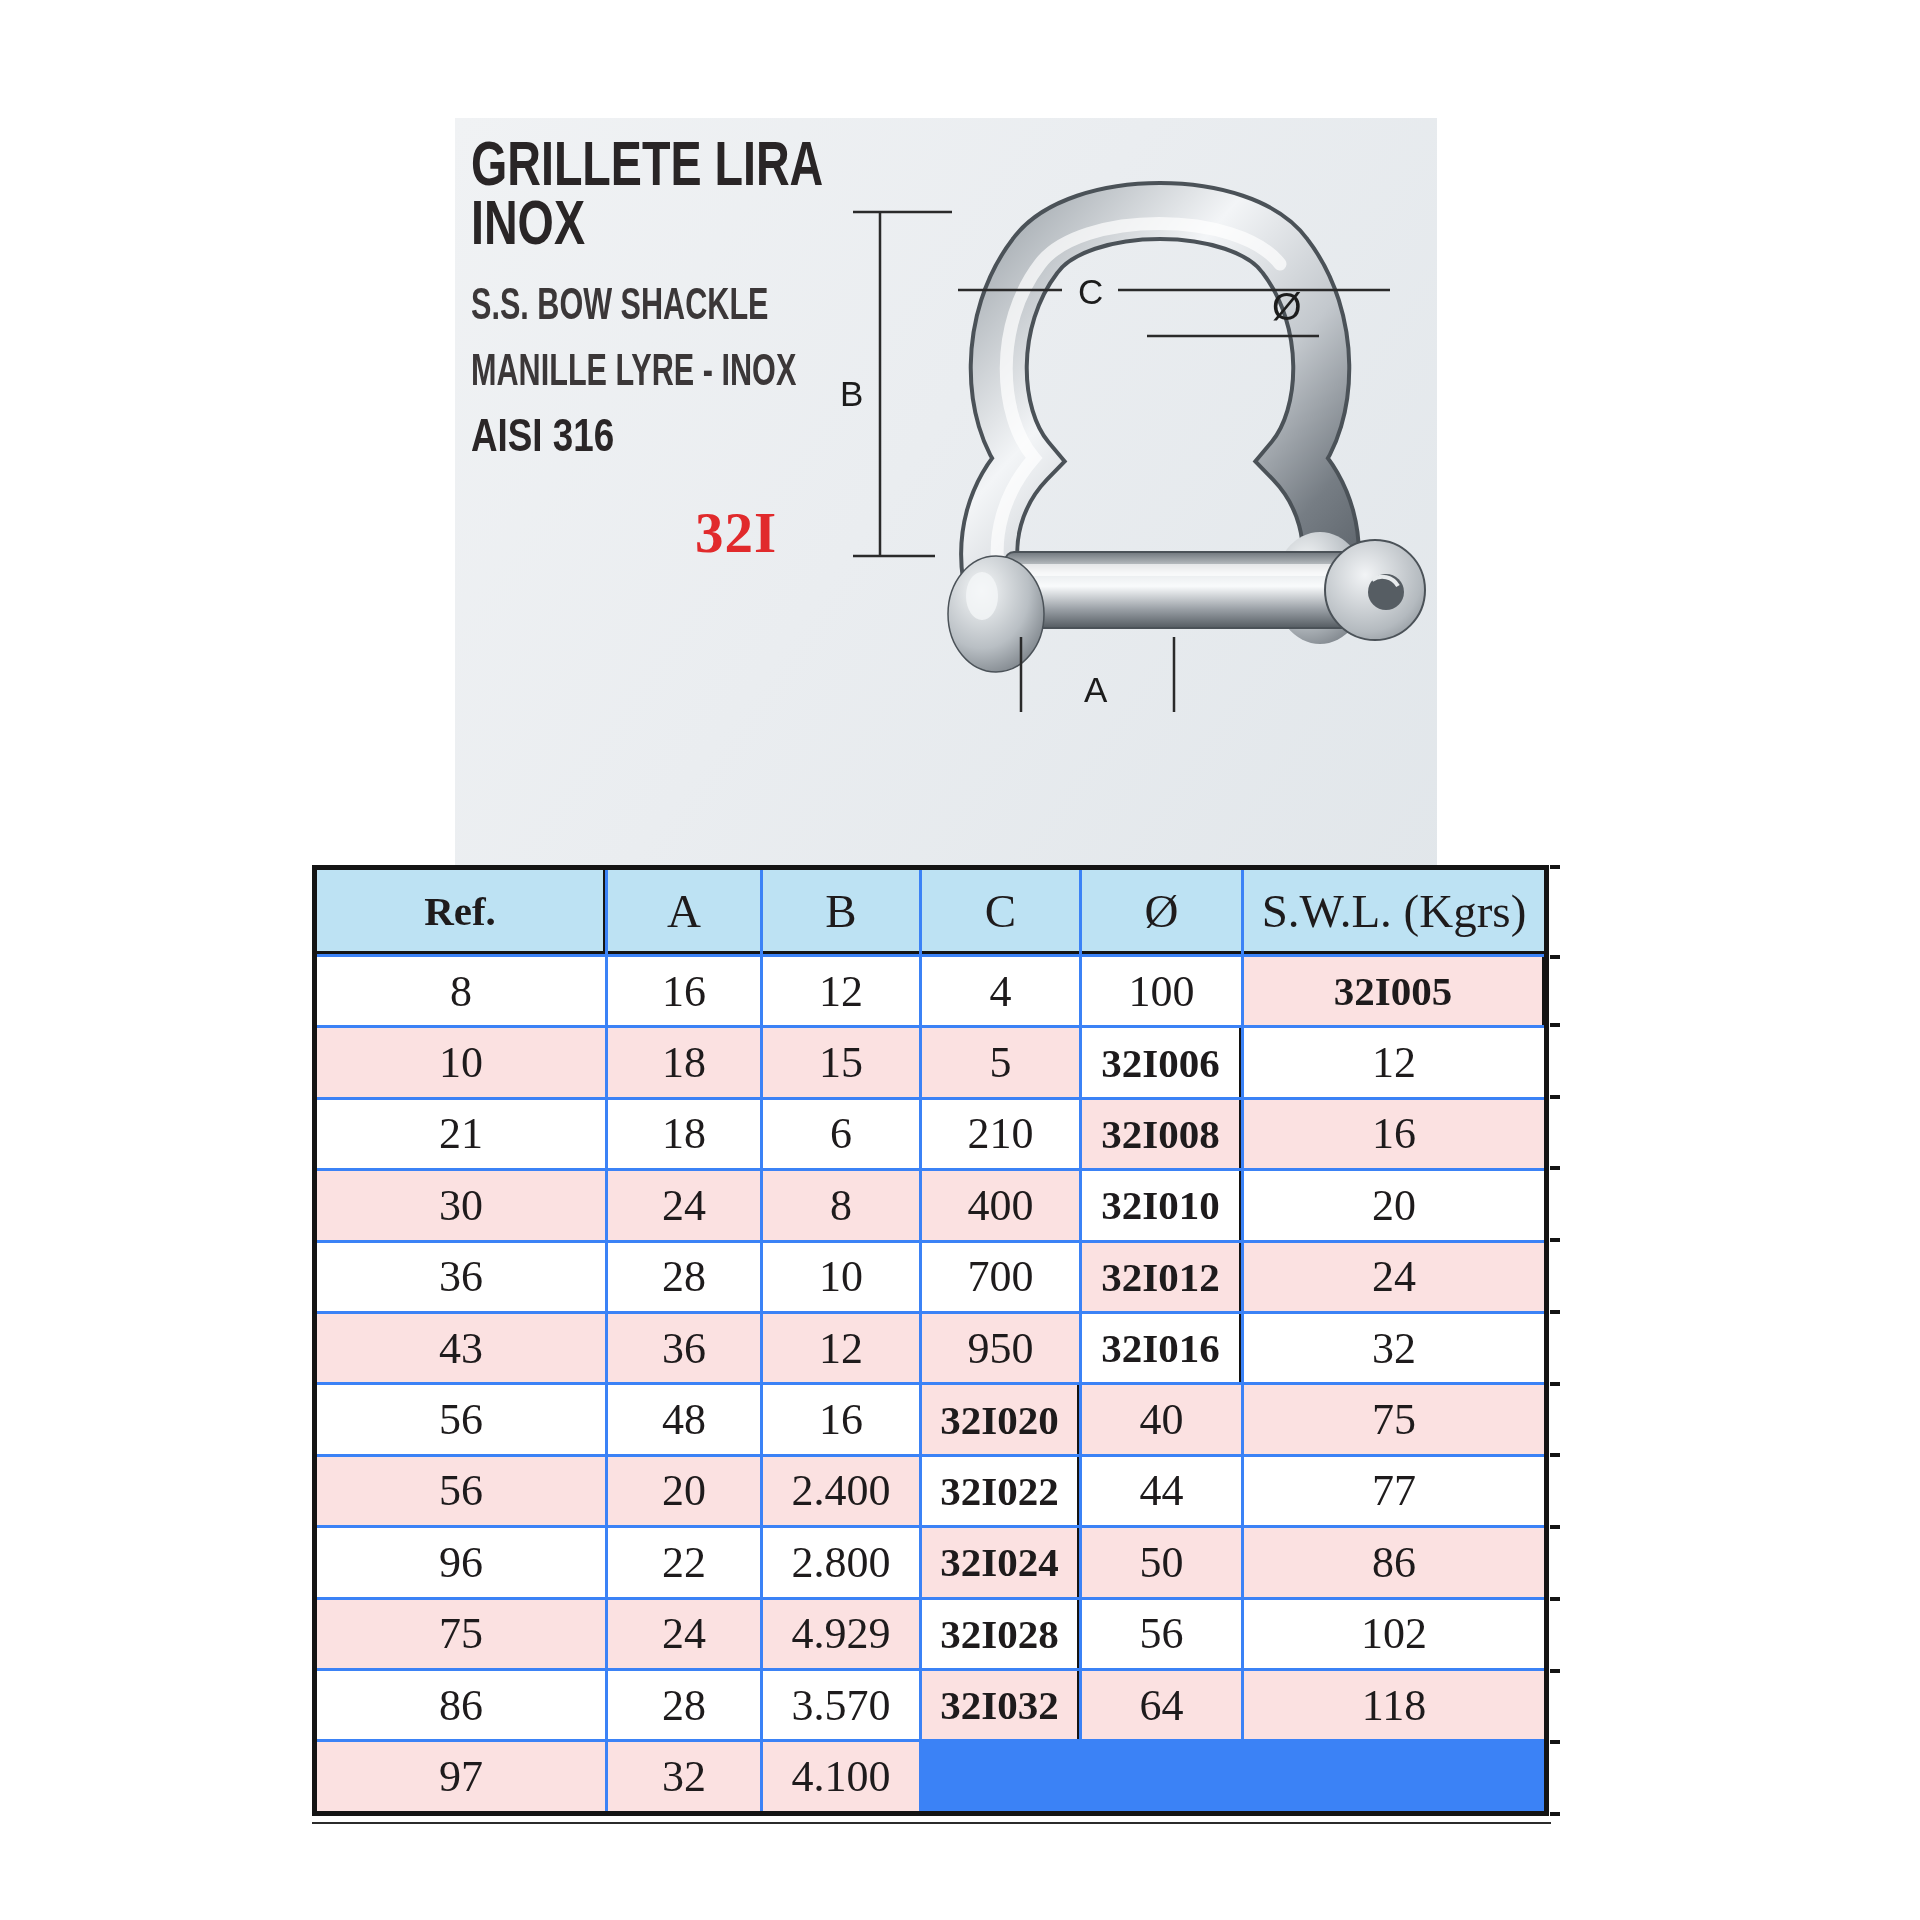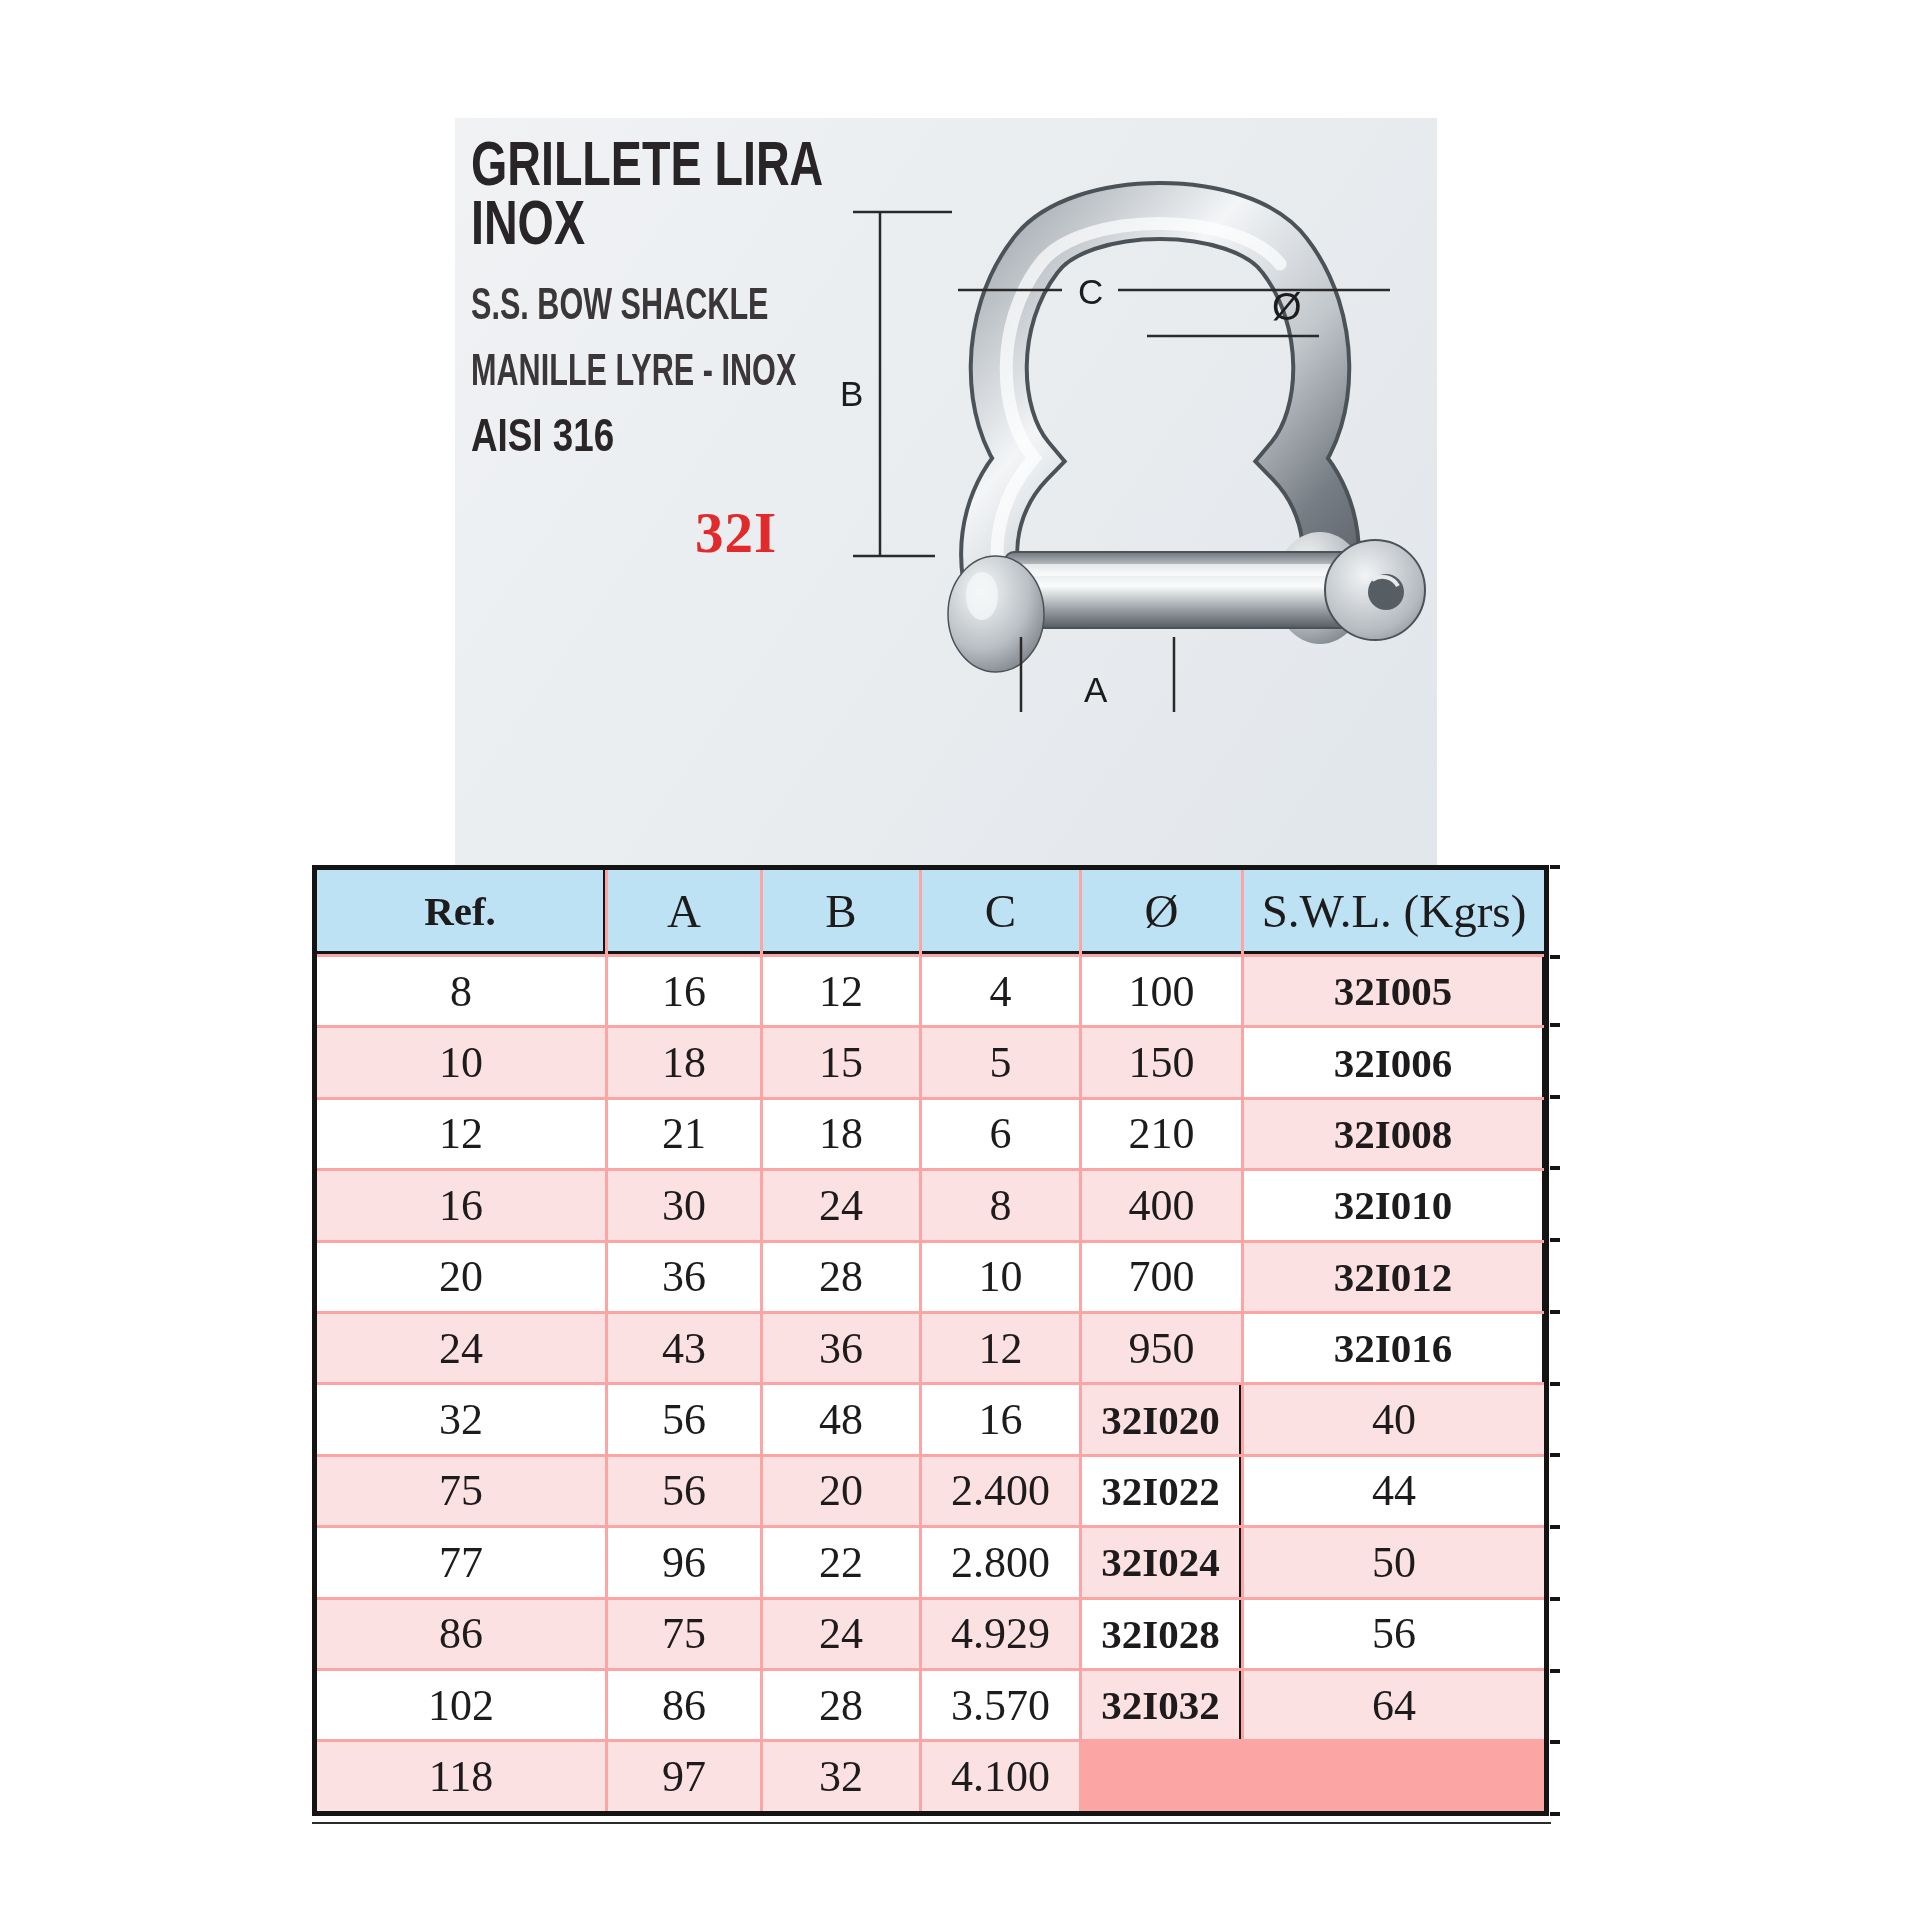--- a/index.html
+++ b/index.html
@@ -20,21 +20,21 @@
            font-weight:bold;font-size:57px;color:#e12a2c;letter-spacing:1px;}
 
   .shackle-svg{position:absolute;left:375px;top:0;width:607px;height:642px;}
   .dim{stroke:#2a2a2a;stroke-width:2.5;fill:none;}
   .dimtext{font-family:"Liberation Sans",sans-serif;font-size:35px;fill:#1c1c1c;}
 
   
   .spec-table{position:absolute;left:312px;top:865px;display:inline-grid;
               grid-template-columns:288px 152px 156px 157px 159px 300px;
               grid-template-rows:84px repeat(12,68.4px);
-              gap:3px;background:#fca5a5;border:5px solid #141414;}
+              gap:3px;background:#3b82f6;border:5px solid #141414;}
   .cell{display:flex;align-items:center;justify-content:center;
         font-family:"Liberation Serif",serif;color:#1e1b1c;}
   .cell.head{background:#bde2f3;font-size:47px;border-bottom:3px solid #141414;}
   .cell.head.refhead{font-weight:bold;}
   .cell.c-ref{border-right:2px solid #141414;font-weight:bold;font-size:41px;}
   .cell.white{background:#ffffff;}
   .cell.pink{background:#fbe1e1;}
   .cell.val{font-size:44px;}
   .hl{background:#82c3da;padding:2px 10px 4px 10px;}
 
@@ -141,21 +141,20 @@
       <div class="cell val white">8</div>
       <div class="cell val white">16</div>
       <div class="cell val white">12</div>
       <div class="cell val white">4</div>
       <div class="cell val white">100</div>
       <div class="cell c-ref pink">32I005</div>
       <div class="cell val pink">10</div>
       <div class="cell val pink">18</div>
       <div class="cell val pink">15</div>
       <div class="cell val pink">5</div>
-      <div class="cell val pink">150</div>
       <div class="cell c-ref white">32I006</div>
       <div class="cell val white">12</div>
       <div class="cell val white">21</div>
       <div class="cell val white">18</div>
       <div class="cell val white">6</div>
       <div class="cell val white">210</div>
       <div class="cell c-ref pink">32I008</div>
       <div class="cell val pink">16</div>
       <div class="cell val pink">30</div>
       <div class="cell val pink">24</div>

